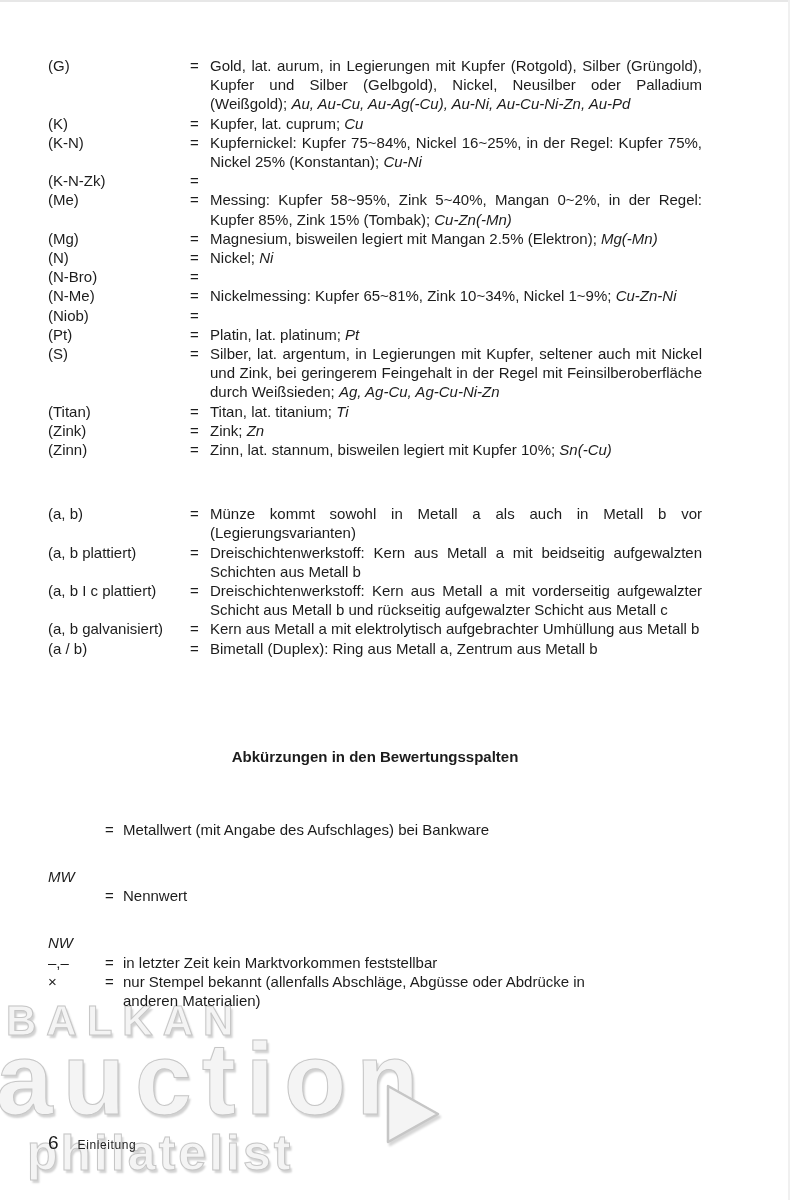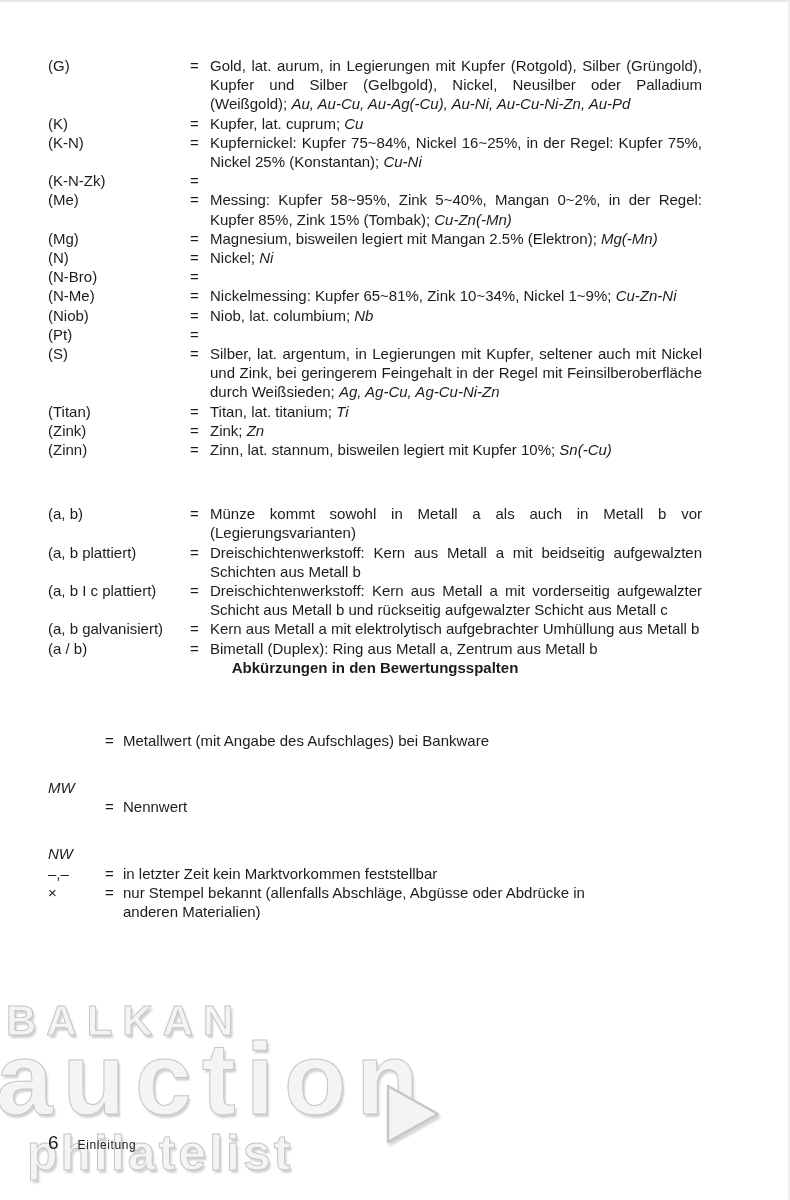--- a/index.html
+++ b/index.html
@@ -33,21 +33,21 @@
   .def-abbr{flex:none;}
   .rows-wide .def-abbr{width:142px;}
   .rows-narrow .def-abbr{width:57px;}
   .def-eq{flex:none;width:20px;}
   .rows-narrow .def-eq{width:18px;}
   .def-text{flex:1;text-align:justify;}
   .def-abbr.it{font-style:italic;margin-top:47px;}
   .def-text em{font-style:italic;}
   #alloy-list{margin-top:45px;}
   .section-heading{
-    margin-bottom:54px;
+    margin-top:89px;margin-bottom:54px;
     text-align:center;font-weight:bold;font-size:15px;line-height:19.2px;
   }
 
   
   .page-footer{position:absolute;left:48px;top:1132px;z-index:2;display:flex;align-items:baseline;}
   .page-number{font-size:19px;color:#1c1c1c;}
   .footer-label{font-size:12px;margin-left:19px;letter-spacing:0.6px;color:#242424;}
 </style>
 </head>
 <body>
@@ -108,25 +108,25 @@
           <span class="def-eq">=</span>
         </div>
         <div class="def-row">
           <span class="def-abbr">(N-Me)</span>
           <span class="def-eq">=</span>
           <span class="def-text">Nickelmessing: Kupfer 65~81%, Zink 10~34%, Nickel 1~9%; <em>Cu-Zn-Ni</em></span>
         </div>
         <div class="def-row">
           <span class="def-abbr">(Niob)</span>
           <span class="def-eq">=</span>
-          <span class="def-text">Niob, lat. columbium; <em>Nb</em></span>
         </div>
         <div class="def-row">
           <span class="def-abbr">(Pt)</span>
           <span class="def-eq">=</span>
+          <span class="def-text">Platin, lat. platinum; <em>Pt</em></span>
         </div>
         <div class="def-row">
           <span class="def-abbr">(S)</span>
           <span class="def-eq">=</span>
           <span class="def-text">Silber, lat. argentum, in Legierungen mit Kupfer, seltener auch mit Nickel und Zink, bei geringerem Feingehalt in der Regel mit Feinsilberoberfläche durch Weißsieden; <em>Ag, Ag-Cu, Ag-Cu-Ni-Zn</em></span>
         </div>
         <div class="def-row">
           <span class="def-abbr">(Titan)</span>
           <span class="def-eq">=</span>
           <span class="def-text">Titan, lat. titanium; <em>Ti</em></span>

